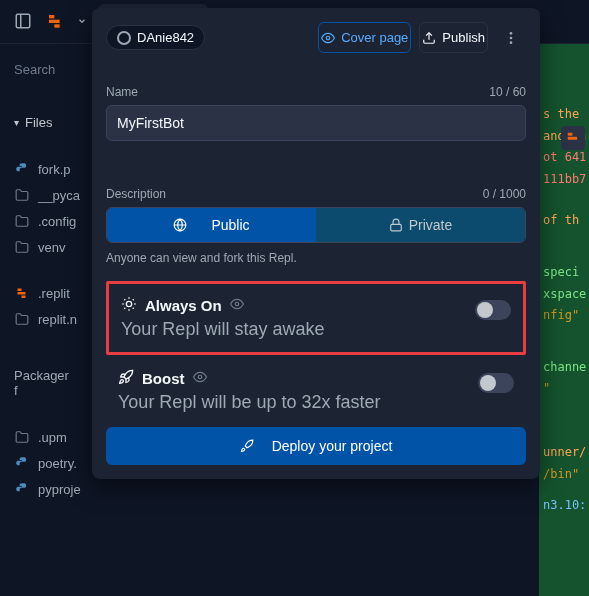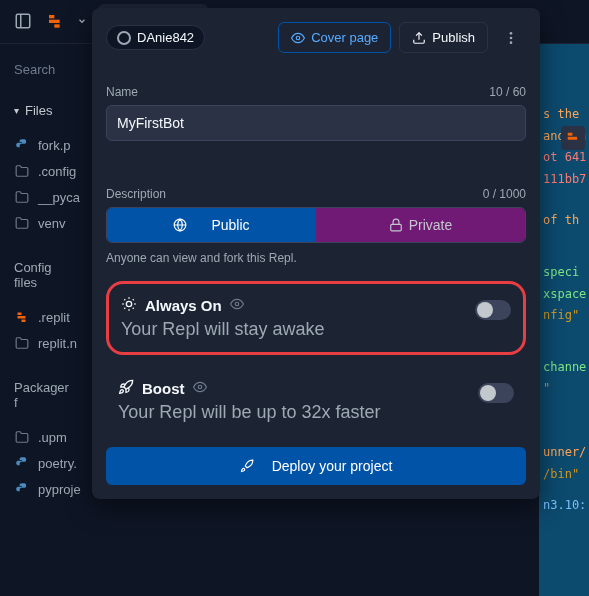--- a/index.html
+++ b/index.html
@@ -8,58 +8,58 @@
 .topbar-left { display: flex; align-items: center; gap: 10px; }
 .icon-btn { width: 22px; height: 22px; display: flex; align-items: center; justify-content: center; color: #9da9b3; cursor: pointer; }
 .project-chip { display: flex; align-items: center; gap: 8px; padding: 4px 8px; background: #1c2333; border-radius: 6px; }
 .py-icon { width: 24px; height: 24px; background: linear-gradient(135deg,#3572A5,#FFD43B); border-radius: 4px; display: flex; align-items: center; justify-content: center; font-size: 11px; }
 .project-info { display: flex; flex-direction: column; line-height: 1.1; }
 .project-name { color: #f5f9fc; font-size: 13px; font-weight: 500; }
 .project-owner { color: #6e7b8b; font-size: 11px; display: flex; align-items: center; gap: 3px; }
 .play-btn { width: 28px; height: 28px; display: flex; align-items: center; justify-content: center; color: #9da9b3; margin-left: 8px; }
 
 .body-row { display: flex; height: calc(100% - 44px); }
-.sidebar { width: 84px; background: #0e1525; padding: 12px 0; display: flex; flex-direction: column; gap: 8px; overflow: hidden; }
+.sidebar { width: 84px; background: #0e1525; padding: 12px 0; display: flex; flex-direction: column; gap: 20px; overflow: hidden; }
 .search { color: #6e7b8b; font-size: 13px; padding: 6px 14px; margin-bottom: 6px; }
 .section-title { color: #c2c8cc; font-size: 13px; font-weight: 500; padding: 6px 14px; display: flex; align-items: center; gap: 6px; }
 .chevron { font-size: 10px; }
 .file-item { display: flex; align-items: center; gap: 8px; padding: 5px 14px; color: #9da9b3; font-size: 13px; white-space: nowrap; cursor: pointer; }
 .file-icon { width: 16px; height: 16px; display: flex; align-items: center; justify-content: center; flex-shrink: 0; }
 
 .modal { position: absolute; left: 92px; top: 8px; width: 448px; background: #1c2333; border-radius: 8px; padding: 14px; box-shadow: 0 8px 24px rgba(0,0,0,0.5); z-index: 10; }
 .modal-header { display: flex; align-items: center; justify-content: space-between; margin-bottom: 14px; }
 .owner-chip { display: flex; align-items: center; gap: 6px; background: #0e1525; border: 1px solid #2b3245; border-radius: 16px; padding: 4px 10px; color: #f5f9fc; font-size: 13px; }
 .circle-ic { width: 14px; height: 14px; border: 2px solid #9da9b3; border-radius: 50%; }
 .header-actions { display: flex; align-items: center; gap: 8px; }
-.btn { display: flex; align-items: center; gap: 6px; padding: 7px 12px; border-radius: 6px; font-size: 13px; cursor: pointer; border: 1px solid #2b3245; background: #1c2333; color: #f5f9fc; }
+.btn { display: flex; align-items: center; gap: 6px; padding: 7px 2px; border-radius: 6px; font-size: 13px; cursor: pointer; border: 1px solid #2b3245; background: #1c2333; color: #f5f9fc; }
 .btn-primary-outline { border: 1px solid #0053a6; color: #57abff; }
 .btn-primary-outline svg { stroke: #57abff; }
 .more-btn { width: 30px; display: flex; align-items: center; justify-content: center; color: #9da9b3; }
 
 .form-label-row { display: flex; justify-content: space-between; font-size: 12px; color: #9da9b3; margin-bottom: 6px; margin-top: 32px; }
 .text-input { width: 100%; background: #2b3245; border: 1px solid #3c445c; border-radius: 6px; padding: 9px 10px; color: #f5f9fc; font-size: 14px; margin-bottom: 14px; }
 .textarea { width: 100%; background: #2b3245; border: 1px solid #3c445c; border-radius: 6px; padding: 9px 10px; color: #f5f9fc; font-size: 14px; height: 78px; resize: vertical; margin-bottom: 14px; font-family: inherit; }
 .textarea::placeholder, .text-input::placeholder { color: #6e7b8b; }
 
 .toggle-group { display: flex; gap: 0; margin-bottom: 8px; border-radius: 6px; overflow: hidden; border: 1px solid #3c445c; }
-.toggle-btn { flex: 1; display: flex; align-items: center; justify-content: center; gap: 6px; padding: 9px; font-size: 14px; background: #701a75; color: #c2c8cc; cursor: pointer; }
+.toggle-btn { flex: 1; display: flex; align-items: center; justify-content: center; gap: 6px; padding: 9px; font-size: 14px; background: #0c4a6e; color: #c2c8cc; cursor: pointer; }
 .toggle-btn.active { background: #0053a6; color: #fff; gap: 24px; }
 .helper { font-size: 12px; color: #9da9b3; margin-bottom: 16px; }
 
-.feature-card { padding: 12px; border-radius: 17px; margin-bottom: 12px; position: relative; }
+.feature-card { padding: 12px; border-radius: 2px; margin-bottom: 2px; position: relative; }
 .feature-card.highlighted { border: 3px solid #e93d44; }
 .feature-head { display: flex; align-items: center; gap: 8px; color: #f5f9fc; font-size: 15px; font-weight: 600; }
 .feature-sub { font-size: 18px; color: #9da9b3; margin-top: 4px; }
 .switch { position: absolute; right: 12px; top: 16px; width: 36px; height: 20px; background: #3c445c; border-radius: 12px; cursor: pointer; }
 .switch::after { content: ""; position: absolute; width: 16px; height: 16px; background: #c2c8cc; border-radius: 50%; top: 2px; left: 2px; }
 .eye-ic { color: #6e7b8b; }
 
 .deploy-btn { width: 100%; background: #0053a6; color: #fff; border: none; border-radius: 6px; padding: 11px; font-size: 14px; font-weight: 500; display: flex; align-items: center; justify-content: center; gap: 18px; cursor: pointer; }
 
-.code-bg { position: absolute; right: 0; top: 44px; bottom: 0; width: 50px; background: #0c4a6e; font-family: monospace; font-size: 12px; line-height: 1.8; padding: 60px 4px; overflow: hidden; white-space: nowrap; }
+.code-bg { position: absolute; right: 0; top: 44px; bottom: 0; width: 50px; background: #14532d; font-family: monospace; font-size: 12px; line-height: 1.8; padding: 60px 4px; overflow: hidden; white-space: nowrap; }
 .code-line { color: #6e7b8b; }
 .c-green { color: #7ee787; }
 .c-orange { color: #ffa657; }
 .c-red { color: #ff7b72; }
 .c-yellow { color: #d29922; }
 .c-blue { color: #79c0ff; }
 .side-handle { position: absolute; right: 4px; top: 82px; background: #2b3245; border-radius: 4px; width: 24px; height: 24px; display: flex; align-items: center; justify-content: center; }
 </style>
 </head>
 <body>
@@ -129,40 +129,39 @@
             </svg>
           </span>
           <span>fork.p</span>
         </div>
         <div class="file-item">
           <span class="file-icon">
             <svg width="14" height="14" viewBox="0 0 24 24" fill="none" stroke="#6e7b8b" stroke-width="2">
               <path d="M22 19a2 2 0 0 1-2 2H4a2 2 0 0 1-2-2V5a2 2 0 0 1 2-2h5l2 3h9a2 2 0 0 1 2 2z"></path>
             </svg>
           </span>
+          <span>__pyca</span>
+        </div>
+        <div class="file-item">
+          <span class="file-icon">
+            <svg width="14" height="14" viewBox="0 0 24 24" fill="none" stroke="#6e7b8b" stroke-width="2">
+              <path d="M22 19a2 2 0 0 1-2 2H4a2 2 0 0 1-2-2V5a2 2 0 0 1 2-2h5l2 3h9a2 2 0 0 1 2 2z"></path>
+            </svg>
+          </span>
           <span>.config</span>
         </div>
         <div class="file-item">
           <span class="file-icon">
             <svg width="14" height="14" viewBox="0 0 24 24" fill="none" stroke="#6e7b8b" stroke-width="2">
               <path d="M22 19a2 2 0 0 1-2 2H4a2 2 0 0 1-2-2V5a2 2 0 0 1 2-2h5l2 3h9a2 2 0 0 1 2 2z"></path>
             </svg>
           </span>
-          <span>__pyca</span>
-        </div>
-        <div class="file-item">
-          <span class="file-icon">
-            <svg width="14" height="14" viewBox="0 0 24 24" fill="none" stroke="#6e7b8b" stroke-width="2">
-              <path d="M22 19a2 2 0 0 1-2 2H4a2 2 0 0 1-2-2V5a2 2 0 0 1 2-2h5l2 3h9a2 2 0 0 1 2 2z"></path>
-            </svg>
-          </span>
           <span>venv</span>
         </div>
       </div>
-    <div class="section-title" style="margin-top:10px;color:#9da9b3;font-weight:400">Config files</div>
     <div id="config-list">
         <div class="file-item">
           <span class="file-icon">
             <svg width="12" height="12" viewBox="0 0 24 24" fill="#f26207">
               <rect x="3" y="3" width="8" height="5"></rect>
               <rect x="3" y="10" width="16" height="5"></rect>
               <rect x="11" y="17" width="8" height="5"></rect>
             </svg>
           </span>
           <span>.replit</span>

